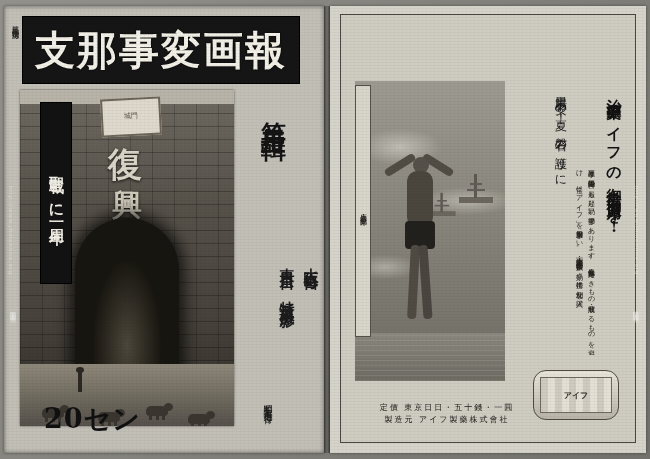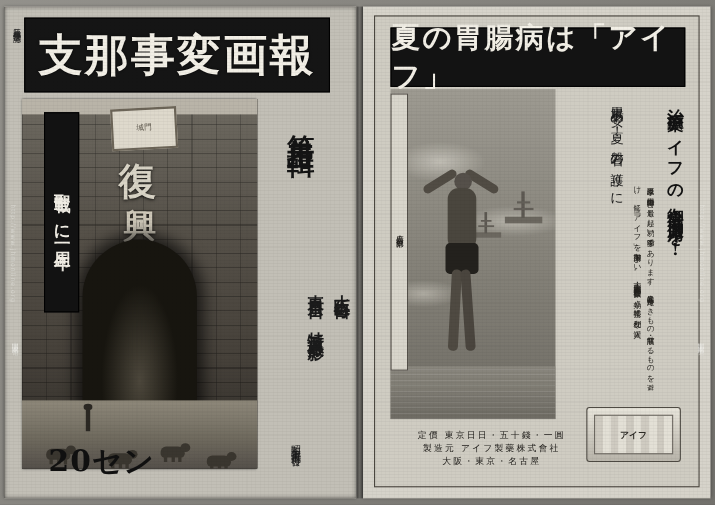--- a/index.html
+++ b/index.html
@@ -138,21 +138,21 @@
   .ad-copy-sub{position:absolute;right:66px;top:72px;height:200px;color:#1a1a1a;
       writing-mode:vertical-rl;text-orientation:upright;
       font-family:"DejaVu Serif",serif;font-size:12px;letter-spacing:2px;}
   .ad-body{position:absolute;left:170px;top:150px;width:86px;height:190px;color:#23211d;
       writing-mode:vertical-rl;text-orientation:upright;
       font-family:"DejaVu Serif",serif;font-size:7px;line-height:12px;letter-spacing:.5px;
       overflow:hidden;}
 
   .tin{position:absolute;right:16px;bottom:22px;width:84px;height:48px;
        background:linear-gradient(180deg,#e8e5db,#b8b4aa);border:1px solid #4f4b44;
-       border-radius:3px;}
+       border-radius:13px;}
   .tin .tin-lid{position:absolute;left:6px;top:6px;right:6px;bottom:6px;border:1px solid #6d6962;
        background:repeating-linear-gradient(90deg,#cfcbc1 0 7px,#e3e0d6 7px 14px);}
   .tin .tin-label{position:absolute;inset:0;display:flex;align-items:center;justify-content:center;
        font-family:"DejaVu Serif",serif;font-size:8px;color:#2c2a25;font-weight:bold;}
 
   .ad-footer{position:absolute;left:16px;bottom:16px;width:180px;text-align:center;}
   .ad-footer .fline{font-family:"DejaVu Serif",serif;font-size:8px;color:#1d1b18;letter-spacing:2px;line-height:12px;}
   .ad-footer .fbig{font-family:"DejaVu Serif",serif;font-size:11px;font-weight:bold;color:#121212;letter-spacing:4px;}
 
   .ad-sidebox{position:absolute;left:14px;top:70px;width:14px;height:250px;
@@ -218,23 +218,20 @@
     </div>
     <div class="grain"></div>
   </div>
 
   <div class="gutter"></div>
 
   <div class="page right-page">
     <div class="rp-inner">
       <div class="ad-frame">
 
-        <div class="ad-title">
-          <span>夏の胃腸病は「アイフ」</span>
-        </div>
 
         <div class="ad-photo">
           <div class="clouds"></div>
 
           <div class="ship" style="right:12px;top:92px;">
             <div class="hull"></div>
               <div class="mast"></div>
             <div class="lat" style="bottom:12px;"></div>
             <div class="lat" style="bottom:18px;width:12px;left:11px;"></div>
           </div>
@@ -265,21 +262,20 @@
         <div class="ad-body">夏季は胃腸障害の最も起り易い季節であります。暴飲暴食・冷たきもの・腐敗せるものを避け、常に「アイフ」を御服用下さい。下痢・腹痛・消化不良・食欲不振に卓効。携帯に便利な罐入。</div>
 
         <div class="tin">
           <div class="tin-lid"></div>
           <div class="tin-label">アイフ</div>
         </div>
 
         <div class="ad-footer">
           <div class="fline">定價 東京日日・五十錢・一圓</div>
           <div class="fline">製造元 アイフ製藥株式會社</div>
-          <div class="fline">大阪・東京・名古屋</div>
         </div>
 
       </div>
 
       <div class="wm r1">http://www.jhmonline.org</div>
       <div class="wm r2">中国国家图书馆</div>
     </div>
     <div class="grain"></div>
   </div>
 

